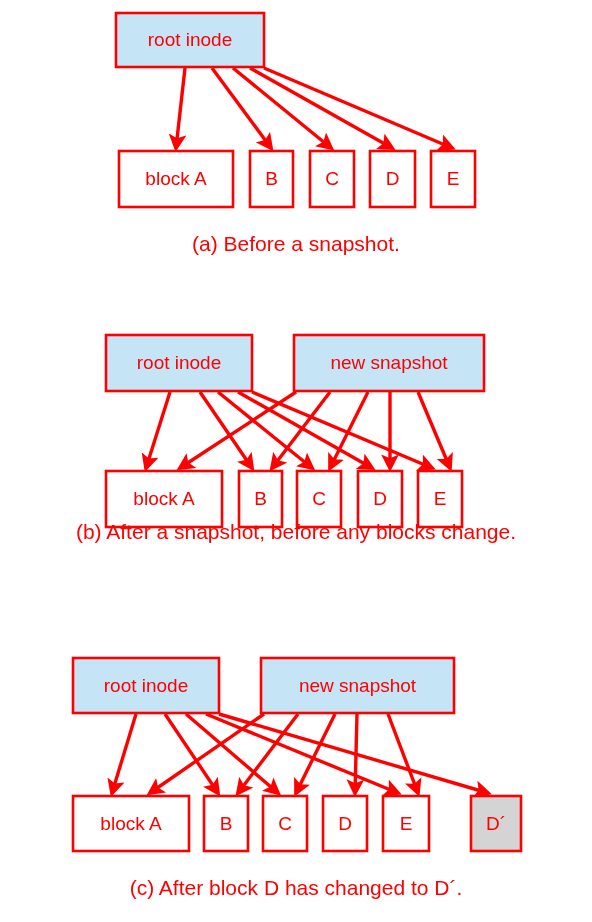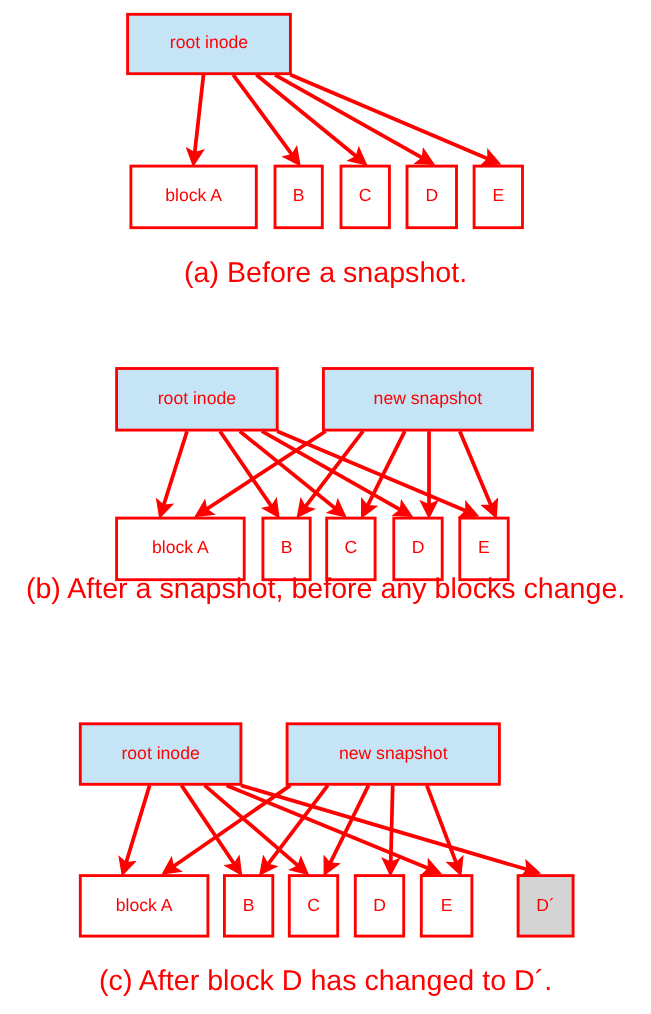--- a/index.html
+++ b/index.html
@@ -31,27 +31,27 @@
   }
   .box-label,
   .caption {
     position: absolute;
     color: #ff0000;
     font-family: "Liberation Sans", sans-serif;
     white-space: nowrap;
     pointer-events: none;
   }
   .box-label {
-    font-size: 16px;
+    font-size: 19px;
     display: flex;
     align-items: center;
     justify-content: center;
   }
   .caption {
-    font-size: 26px;
+    font-size: 21px;
     width: 592px;
     left: 0;
     text-align: center;
   }
 </style>
 </head>
 <body>
 
 <div class="figure">
   <svg class="canvas" id="canvas" viewBox="0 0 592 922">

